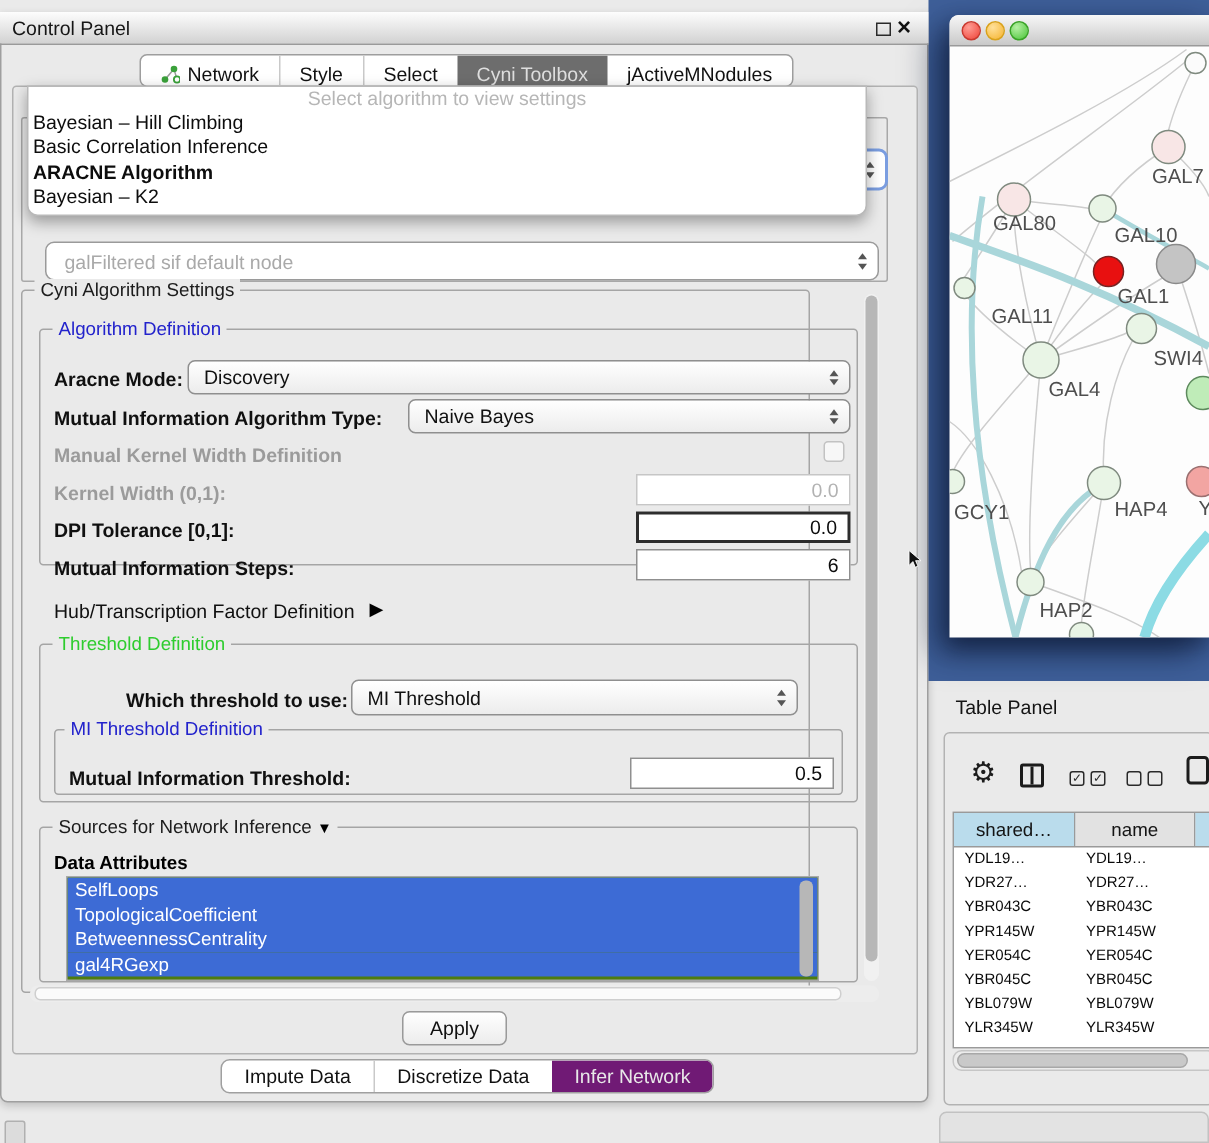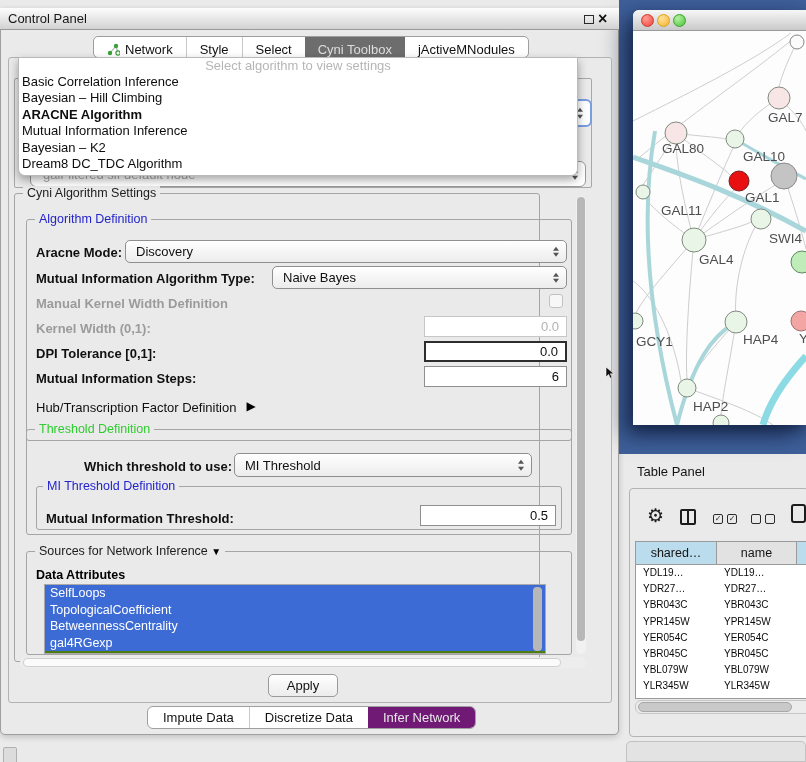--- a/index.html
+++ b/index.html
@@ -45,21 +45,21 @@
   .dd-item{font-size:13px;height:16.4px;line-height:16.4px;padding-left:3px;color:#0d0d0d;white-space:nowrap}
   .dd-item.sel{font-weight:bold}
 
   
   .gbox{position:absolute;border:1px solid #a5a5a5;border-radius:3px;z-index:4}
   .glegend{position:absolute;top:-8px;left:8px;background:#eaeaea;padding:0 4px;font-size:12.5px;color:#1c1c1c;white-space:nowrap}
   .glegend.blue{color:#2323cc}
   .glegend.green{color:#2ecc2e}
 
   #settings-box{left:14px;top:193px;width:526px;height:469px}
-  #algdef-box{left:26px;top:219px;width:546px;height:222px}
+  #algdef-box{left:26px;top:219px;width:546px;height:158px}
   #threshold-box{left:26px;top:429px;width:546px;height:106px}
   #mithr-box{left:36px;top:486px;width:526px;height:44px}
   #sources-box{left:26px;top:551px;width:546px;height:104px}
 
   .flabel{position:absolute;font-size:13px;font-weight:bold;color:#101010;z-index:5;white-space:nowrap}
   .flabel.dis{color:#9b9b9b}
 
   .combo{position:absolute;height:23px;border:1px solid #8f8f8f;border-radius:5px;
     background:linear-gradient(#ffffff,#ececec);font-size:13px;color:#111;z-index:5;
     display:flex;align-items:center;padding:0 24px 0 10px;white-space:nowrap}
@@ -184,26 +184,24 @@
     <span>galFiltered sif default node</span>
     <span class="stepper">
         <span class="up"></span>
         <span class="dn"></span>
       </span>
   </div>
 
   <div id="algo-dropdown">
     <div class="dd-ph">Select algorithm to view settings</div>
     <div id="dd-items">
+        <div class="dd-item">Bayesian – Hill Climbing</div>
         <div class="dd-item">Basic Correlation Inference</div>
-        <div class="dd-item">Bayesian – Hill Climbing</div>
         <div class="dd-item sel">ARACNE Algorithm</div>
-        <div class="dd-item">Mutual Information Inference</div>
         <div class="dd-item">Bayesian – K2</div>
-        <div class="dd-item">Dream8 DC_TDC Algorithm</div>
       </div>
   </div>
 
   <div class="gbox" id="settings-box">
     <div class="glegend">Cyni Algorithm Settings</div>
   </div>
 
   <div class="gbox" id="algdef-box">
     <div class="glegend blue">Algorithm Definition</div>
   </div>

